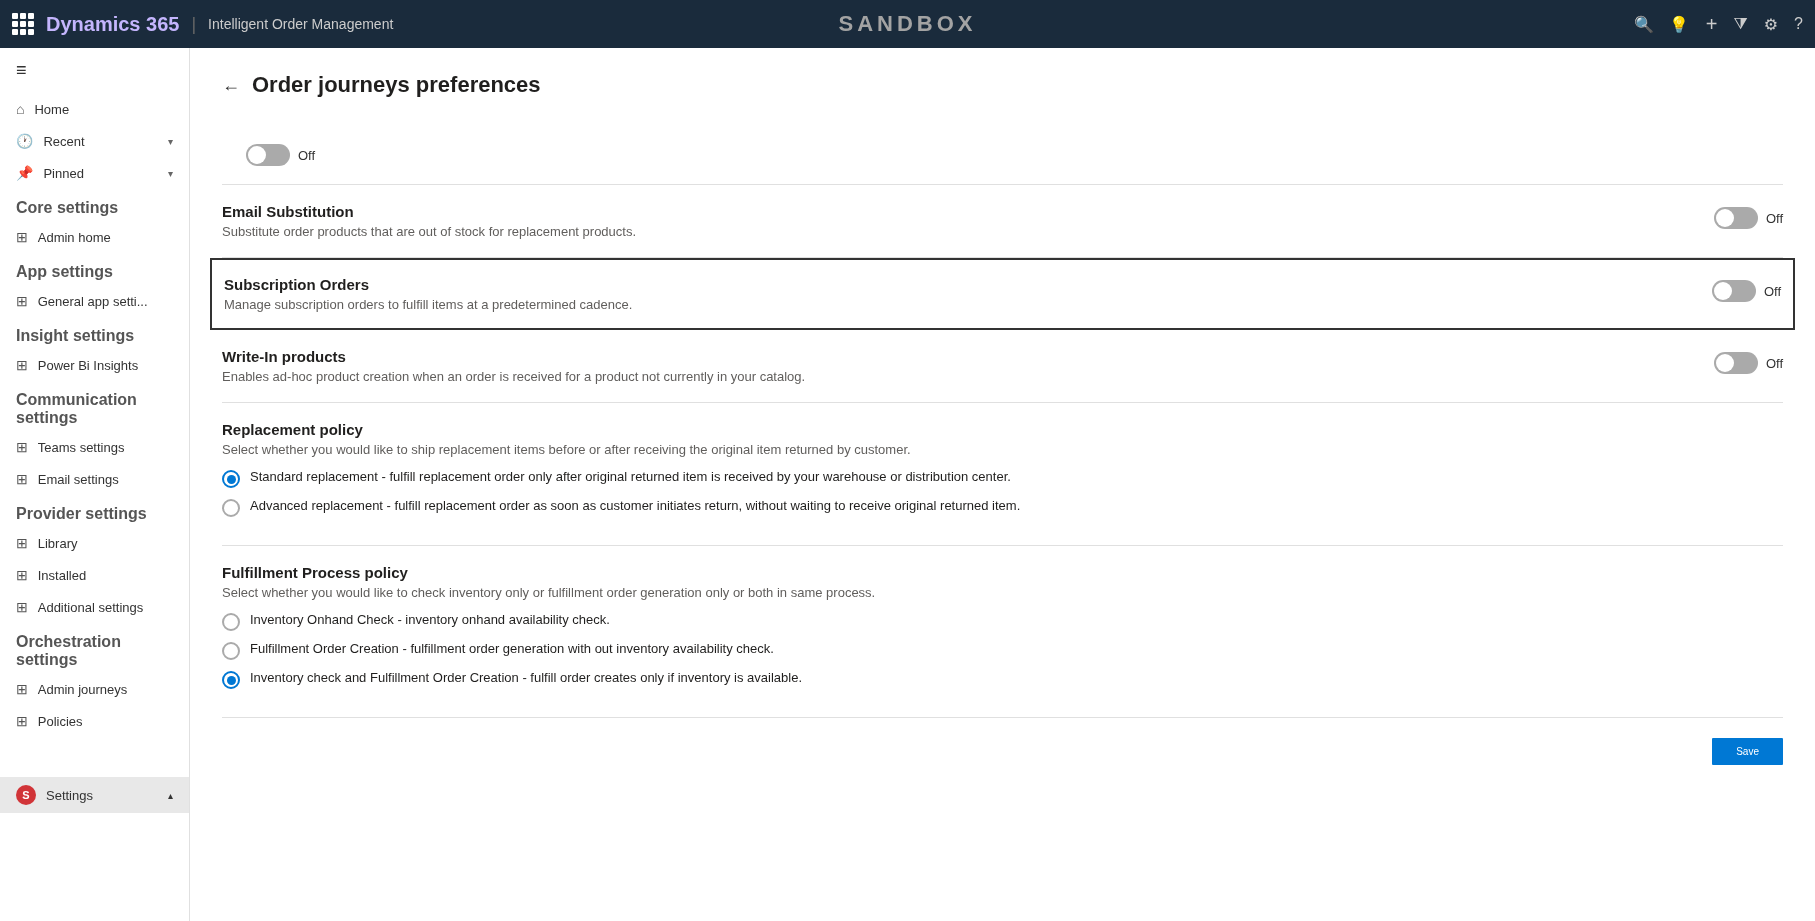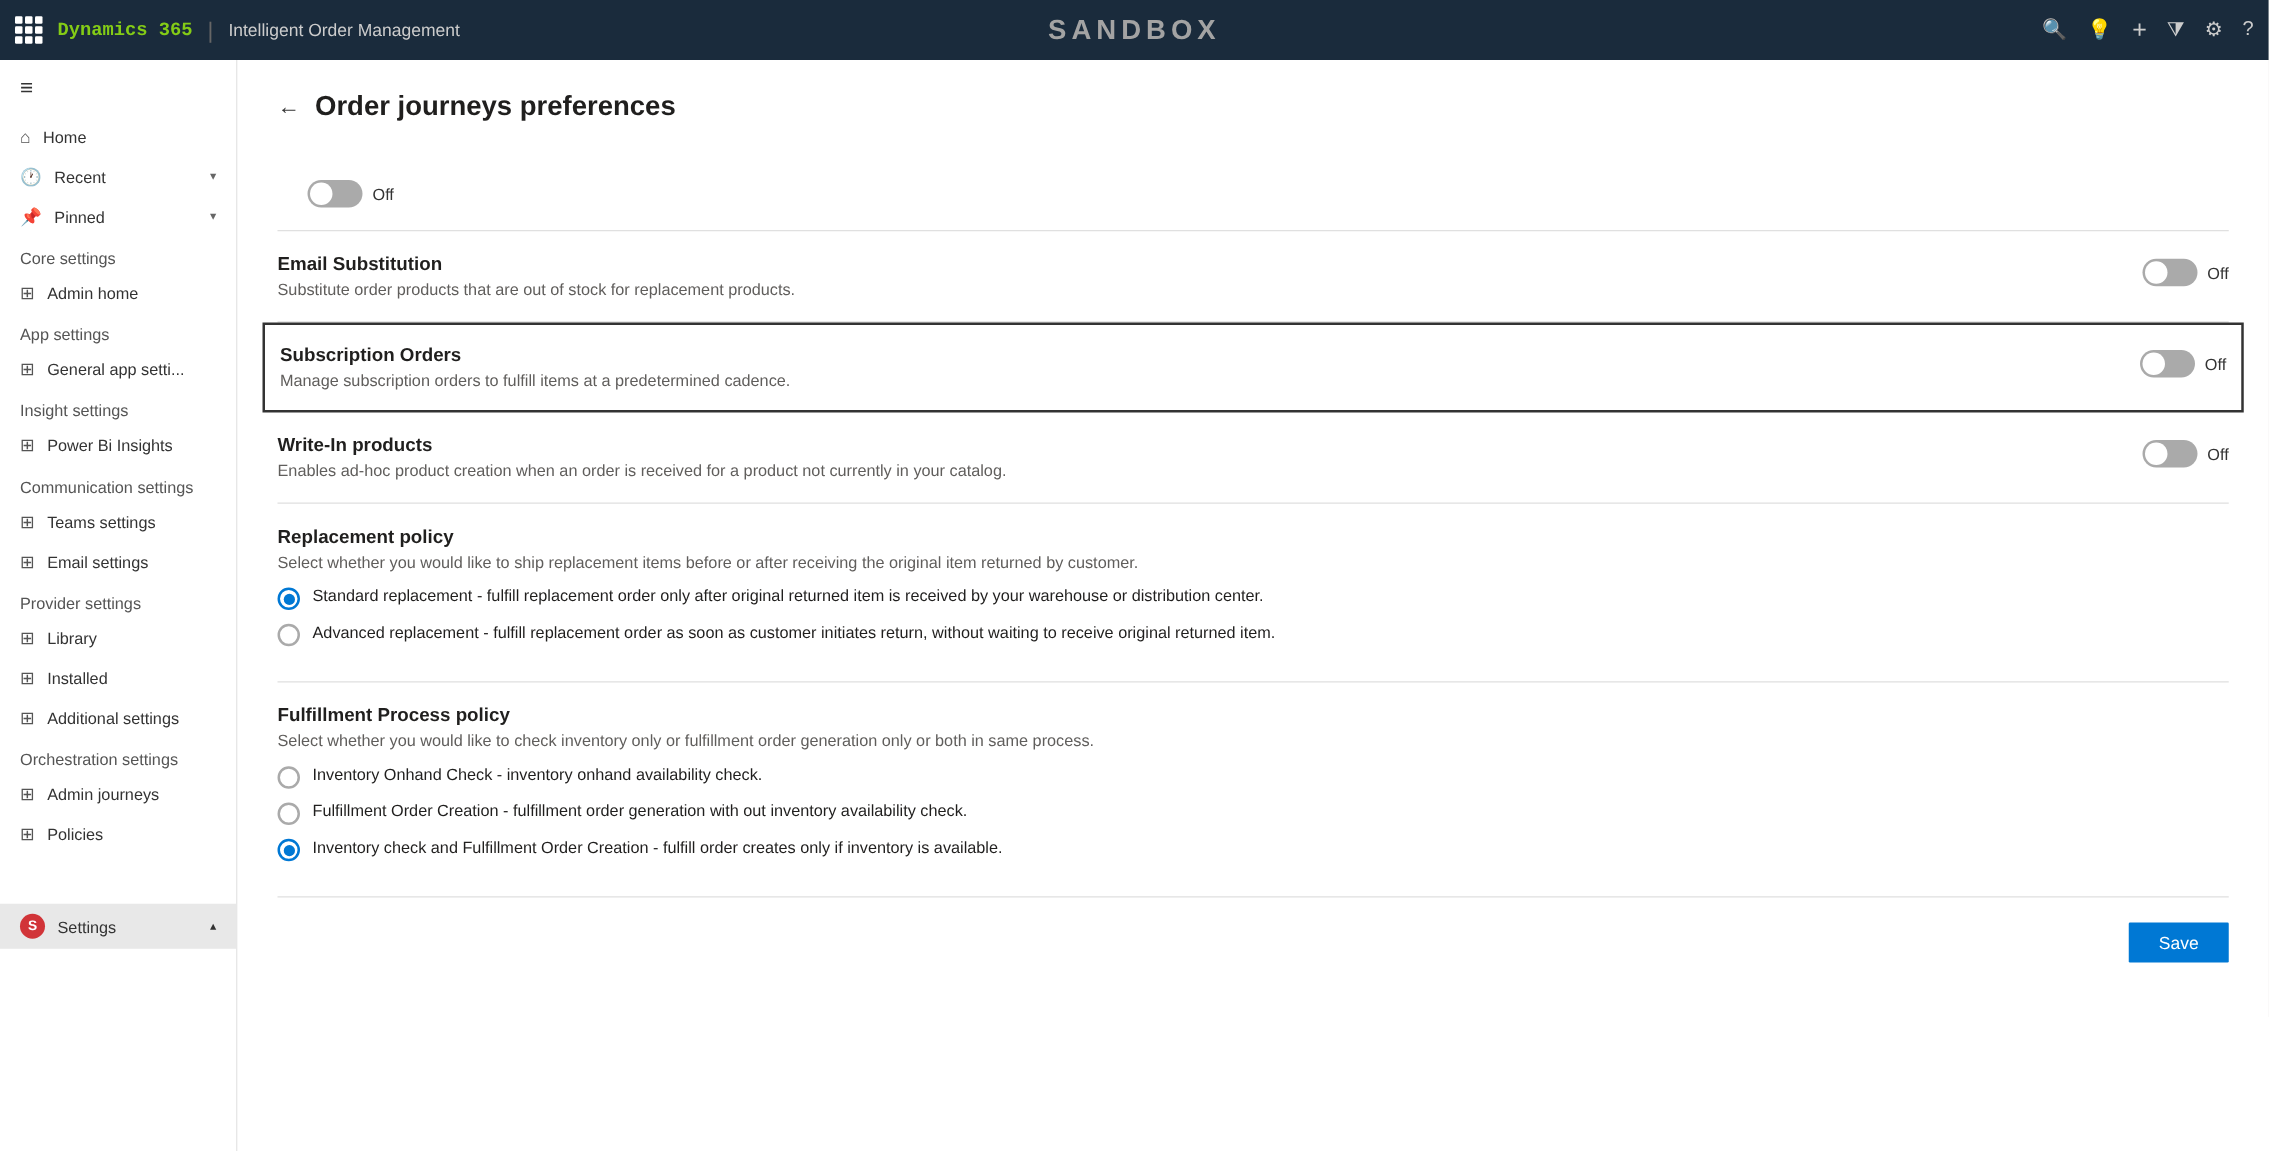--- a/index.html
+++ b/index.html
@@ -13,21 +13,21 @@
       display: flex;
       align-items: center;
       padding: 0 12px;
       flex-shrink: 0;
     }
     .top-nav .nav-left { display: flex; align-items: center; gap: 12px; flex: 1; }
     .top-nav .nav-center { flex: 1; text-align: center; font-size: 22px; font-weight: 600; letter-spacing: 4px; color: #a3a3a3; }
     .top-nav .nav-right { flex: 1; display: flex; align-items: center; justify-content: flex-end; gap: 16px; }
     .waffle-icon { display: grid; grid-template-columns: repeat(3,6px); grid-template-rows: repeat(3,6px); gap: 2px; cursor: pointer; }
     .waffle-dot { width: 6px; height: 6px; background: white; border-radius: 1px; }
-    .brand-name { font-size: 15px; font-weight: 600; color: #84cc16; font-family: Liberation Mono, monospace; }
+    .brand-name { font-size: 20px; font-weight: 600; color: #c4b5fd; }
     .brand-separator { color: #666; font-size: 18px; }
     .app-name { font-size: 14px; color: #ccc; }
     .nav-icon { color: #ccc; font-size: 16px; cursor: pointer; }
 
     
     .main-layout { display: flex; flex: 1; overflow: hidden; }
 
     
     .sidebar {
       width: 190px;
@@ -41,21 +41,21 @@
     .sidebar-nav-item {
       display: flex; align-items: center; gap: 10px;
       padding: 8px 16px;
       font-size: 13px; color: #333;
       cursor: pointer;
     }
     .sidebar-nav-item .icon { font-size: 14px; color: #555; }
     .sidebar-nav-item .chevron { margin-left: auto; font-size: 10px; color: #666; }
     .sidebar-section-label {
       padding: 10px 16px 4px;
-      font-size: 13px; font-weight: 400;
+      font-size: 16px; font-weight: 700;
       color: #555;
       text-transform: none;
     }
     .sidebar-bottom-item {
       display: flex; align-items: center; gap: 10px;
       padding: 8px 16px;
       font-size: 13px; color: #333;
       cursor: pointer;
       background: #e8e8e8;
     }
@@ -147,21 +147,21 @@
       border-radius: 50%;
     }
 
     
     .save-bar { display: flex; justify-content: flex-end; padding-top: 20px; }
     .save-btn {
       background: #0078d4;
       color: white;
       border: none;
       padding: 8px 24px;
-      font-size: 14px;
+      font-size: 10px;
       font-weight: 500;
       border-radius: 1px;
       cursor: pointer;
     }
 
     
     ::-webkit-scrollbar { width: 6px; }
     ::-webkit-scrollbar-track { background: transparent; }
     ::-webkit-scrollbar-thumb { background: #c8c6c4; border-radius: 3px; }
   </style>

